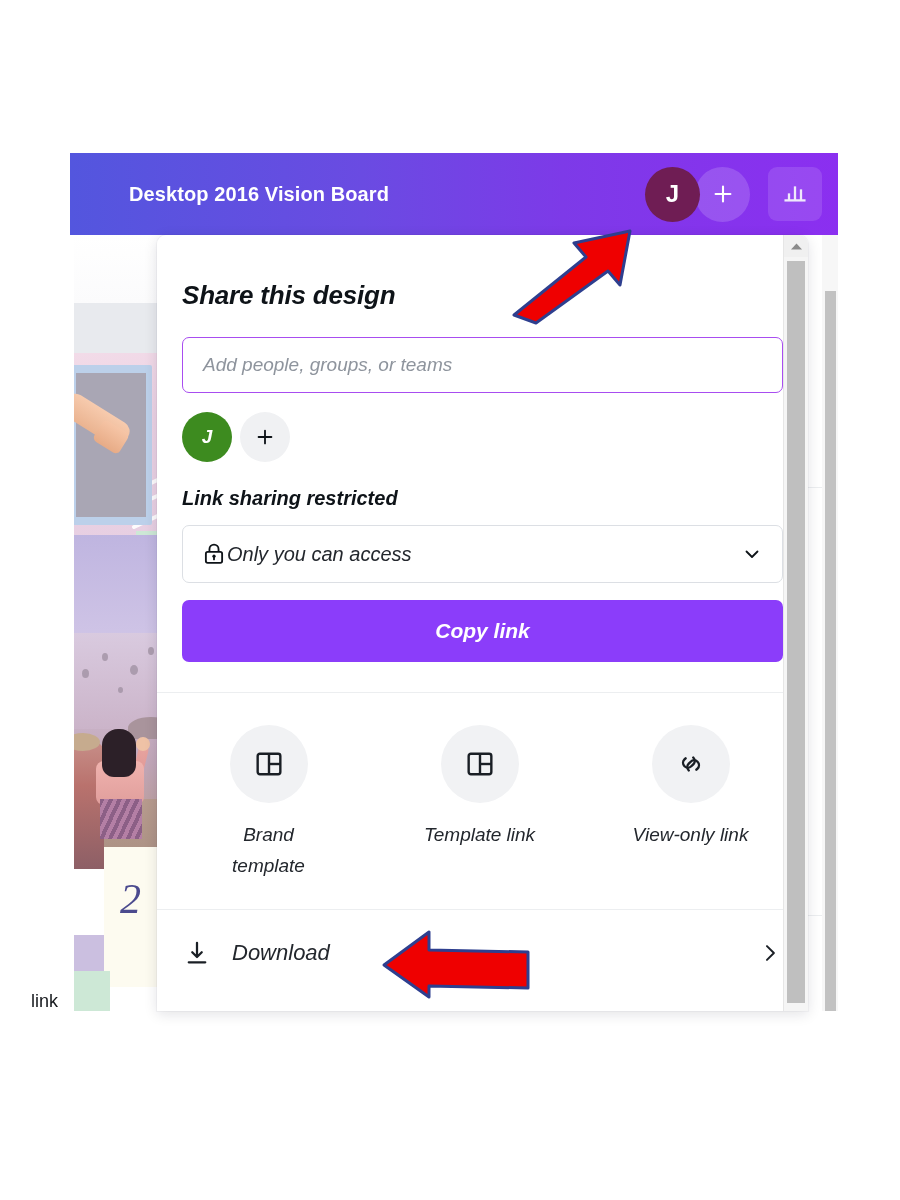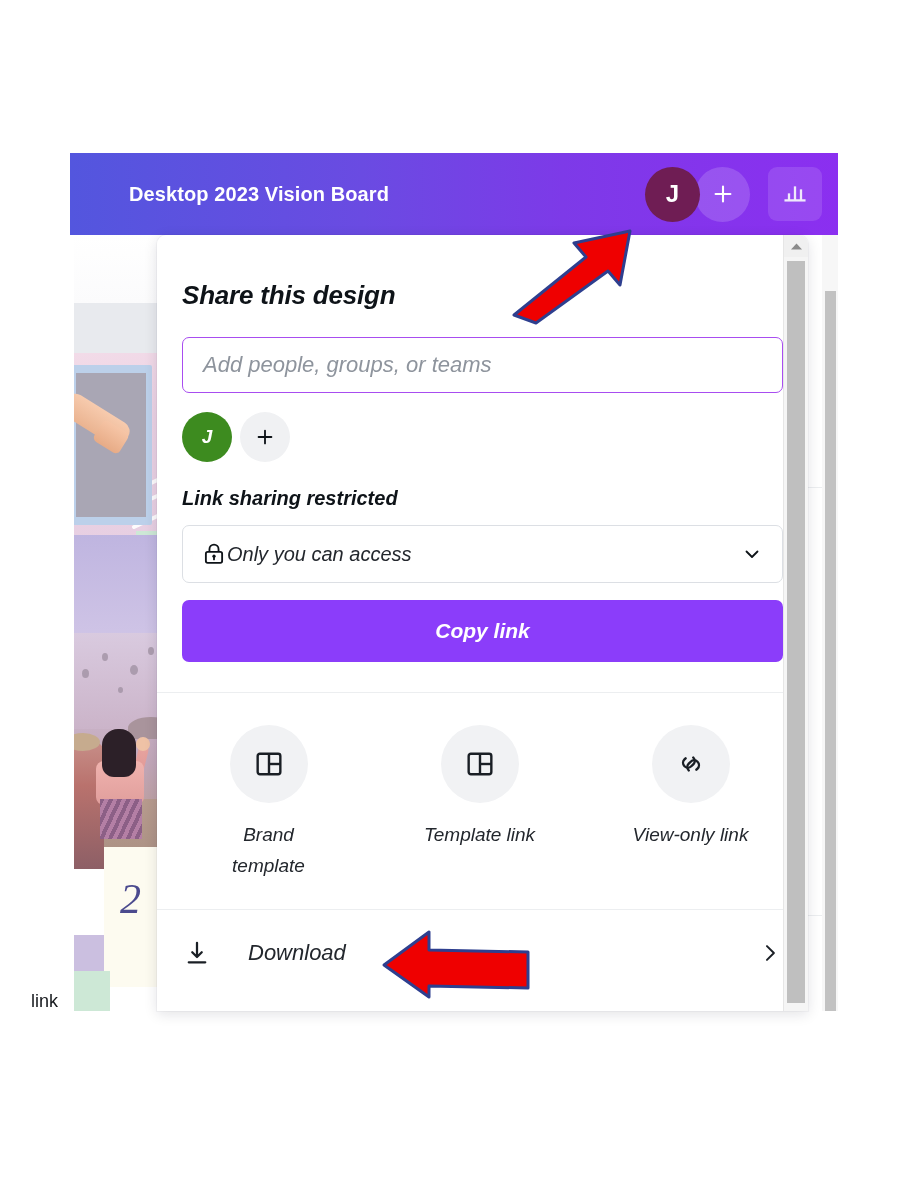--- a/index.html
+++ b/index.html
@@ -179,21 +179,21 @@
     margin-top: 26px;
     height: 56px;
     border: 1.6px solid #a84df0;
     border-radius: 7px;
     display: flex; align-items: center;
     padding: 0 20px;
     box-sizing: border-box;
   }
   .people-input span {
     color: #8e949d;
-    font-size: 22px;
+    font-size: 19px;
   }
   .avatars-row {
     margin-top: 19px;
     display: flex; align-items: center; gap: 8px;
   }
   .avatar-green {
     width: 50px; height: 50px; border-radius: 50%;
     background: #3d8b1f;
     color:#fff; font-size: 19px; font-weight: 600;
     display:flex; align-items:center; justify-content:center;
@@ -264,21 +264,21 @@
   }
   .divider2 {
     margin-top: 27px;
     height: 1px;
     background: #eceef0;
   }
   .download-row {
     display: flex; align-items: center;
     height: 86px;
     padding: 0 25px;
-    gap: 36px;
+    gap: 20px;
   }
   .download-row .dl-text {
     font-size: 22px;
     color: #23272d;
   }
   .chev-right { margin-left: auto; }
 
   
   .panel-scroll {
     position: absolute;
@@ -378,21 +378,21 @@
       <div class="cv-card"></div>
       <div class="cv-card-j">2</div>
       <div class="cv-mint2"></div>
     </div>
   </div>
 
   <div class="outer-scroll"></div>
   <div class="outer-thumb"></div>
 
   <div id="header">
-    <div id="doc-title">Desktop 2023 Vision Board</div>
+    <div id="doc-title">Desktop 2016 Vision Board</div>
 
     <div class="header-right">
       <div class="avatar-hdr">
         <span>J</span>
       </div>
 
       <div class="add-collab">
         <svg width="24" height="24" viewBox="0 0 24 24">
           <path d="M12 4.6v14.8M4.6 12h14.8" stroke="#ffffff" stroke-width="2.1" stroke-linecap="round"></path>
         </svg>

